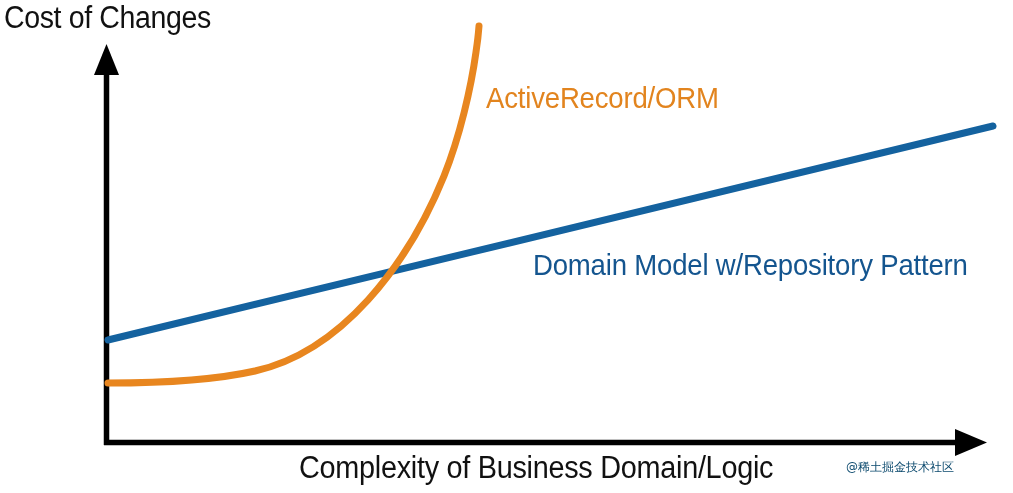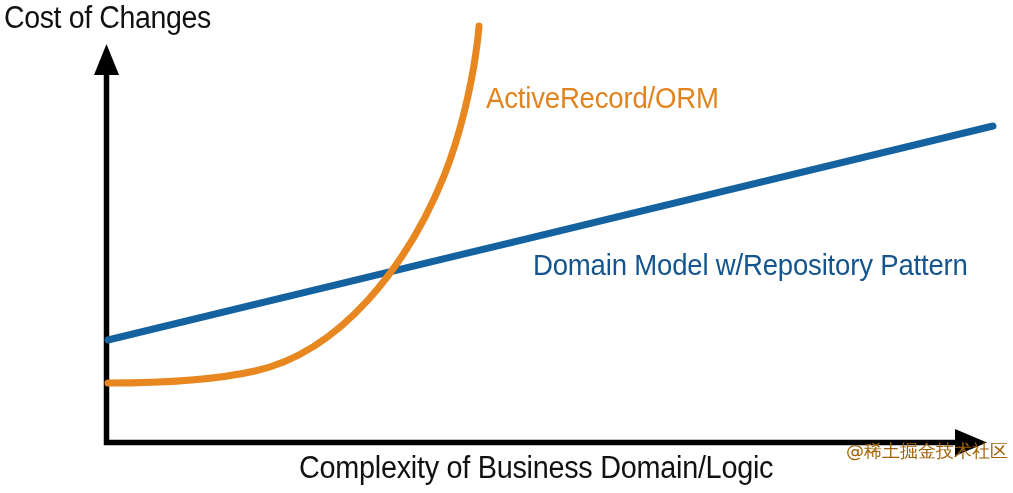--- a/index.html
+++ b/index.html
@@ -60,23 +60,23 @@
     left: 533px;
     top: 251px;
     font-size: 29px;
     color: #14558F;
     letter-spacing: -0.2px;
     transform: scaleX(0.95);
     transform-origin: left top;
   }
   #watermark {
     left: 846px;
-    top: 442px;
-    font-size: 18px;
-    color: #a16207;
+    top: 461px;
+    font-size: 12px;
+    color: #0c4a6e;
     font-family: "DejaVu Sans", sans-serif;
   }
 </style>
 </head>
 <body>
 
 <div id="canvas">
 
   <svg id="plot-svg" viewBox="0 0 1013 493">
 

